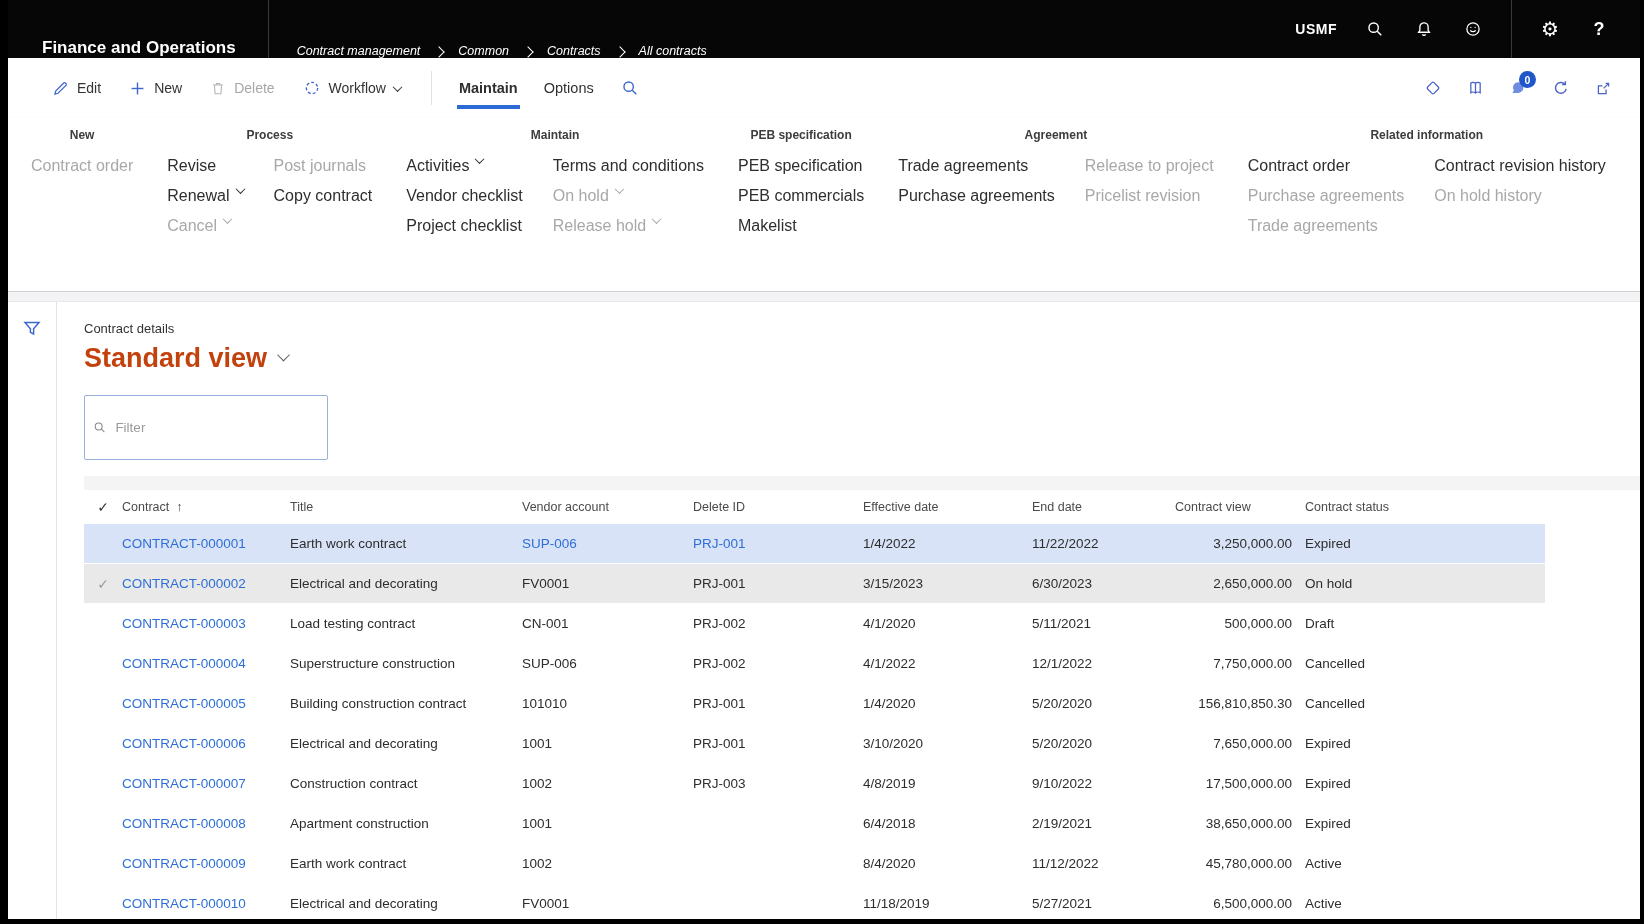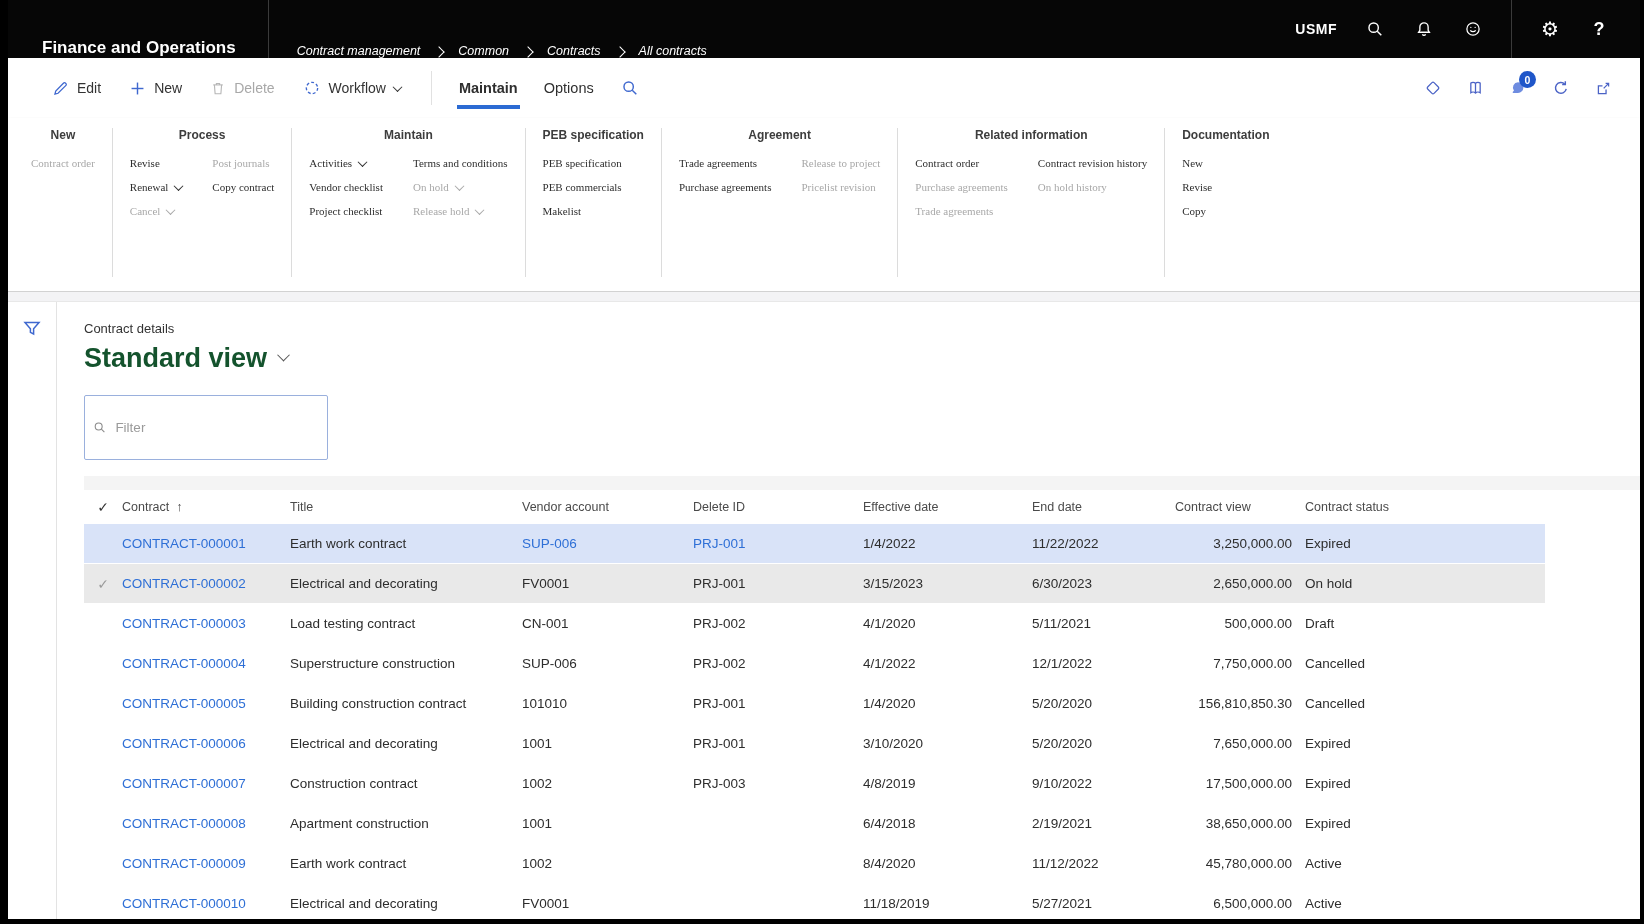--- a/index.html
+++ b/index.html
@@ -40,34 +40,34 @@
   .badge{position:absolute;top:-8px;right:-9px;background:#1f56c9;color:#fff;border-radius:50%;
        width:17px;height:17px;font-size:10.5px;display:flex;align-items:center;justify-content:center;font-weight:bold;}
 
   
   .ribbon{display:flex;align-items:stretch;padding:6px 0 0 10px;height:167px;flex-shrink:0;
        border-bottom:1px solid #d2d2d2;box-shadow:0 1px 3px rgba(0,0,0,.07);}
   .rgroup{padding:0 13px;}
   .rgroup-title{text-align:center;font-size:12px;font-weight:bold;color:#3d3d3d;margin:4px 0 15px;white-space:nowrap;}
   .rcols{display:flex;gap:30px;}
   .rcol{display:flex;flex-direction:column;gap:12px;}
-  .ritem{font-size:11px;color:#2e2e2e;white-space:nowrap;display:flex;align-items:center;gap:7px;cursor:pointer;font-family:Liberation Serif, serif;}
+  .ritem{font-size:16px;color:#2e2e2e;white-space:nowrap;display:flex;gap:7px;cursor:pointer;}
   .ritem.disabled{color:#a8a8a8;cursor:default;}
   .rsep{width:1px;background:#dcdcdc;margin:4px 4px 14px;}
 
   .pagegap{height:9px;background:#f3f3f5;border-bottom:1px solid #e8e8e8;flex-shrink:0;}
 
   
   .content{flex:1;display:flex;min-height:0;background:#fff;}
   .filterstrip{width:48px;border-right:1px solid #e3e3e3;display:flex;justify-content:center;
        padding-top:16px;color:#3f68cf;flex-shrink:0;}
   .funnel{cursor:pointer;height:22px;}
   .main{flex:1;padding:19px 0 0 27px;min-width:0;}
   .caption{font-size:13px;color:#333;}
-  .viewtitle{display:flex;align-items:center;gap:12px;font-size:27px;font-weight:bold;color:#14532d;margin-top:7px;cursor:pointer;}
+  .viewtitle{display:flex;align-items:center;gap:12px;font-size:27px;font-weight:bold;color:#c2410c;margin-top:7px;cursor:pointer;}
   .viewtitle i.cv{width:8px;height:8px;border-color:#555;margin-top:-4px;}
   .filterbox{margin-top:21px;width:226px;height:31px;border:1px solid #9ab0dd;border-radius:2px;
        display:flex;align-items:center;padding:16px 8px;gap:7px;color:#8a8a8a;background:#fff;}
   .filterbox input{border:none;outline:none;font-size:13.5px;width:100%;color:#333;background:transparent;
        font-family:"Liberation Sans", sans-serif;}
   .filterbox input::placeholder{color:#9a9a9a;}
 
   
   .grid{margin-top:16px;}
   .grid-band{height:14px;background:#f4f4f4;margin-right:0;}

